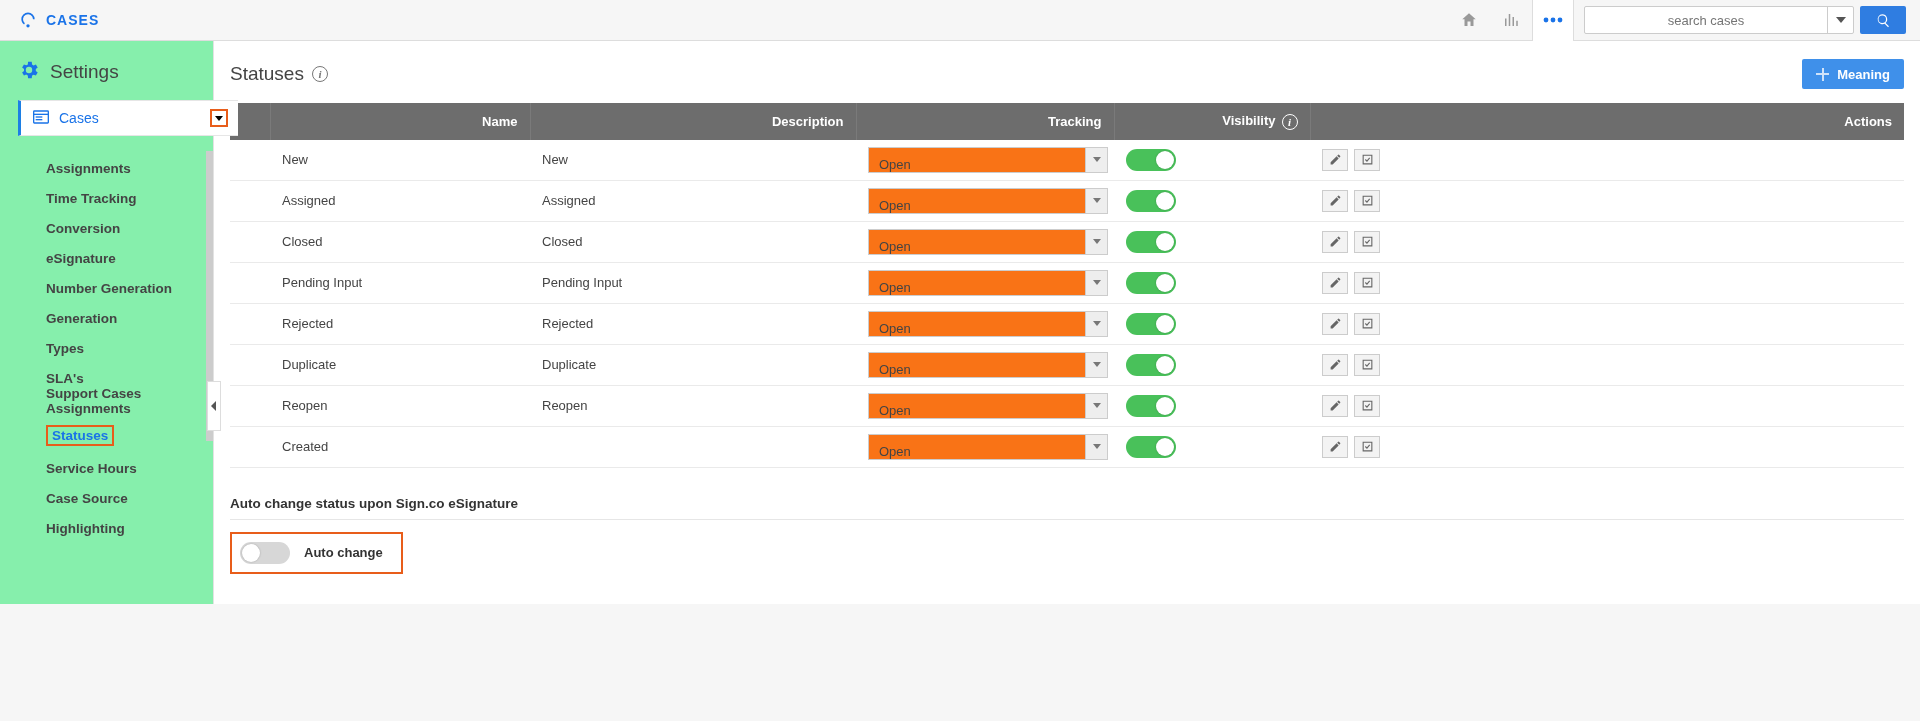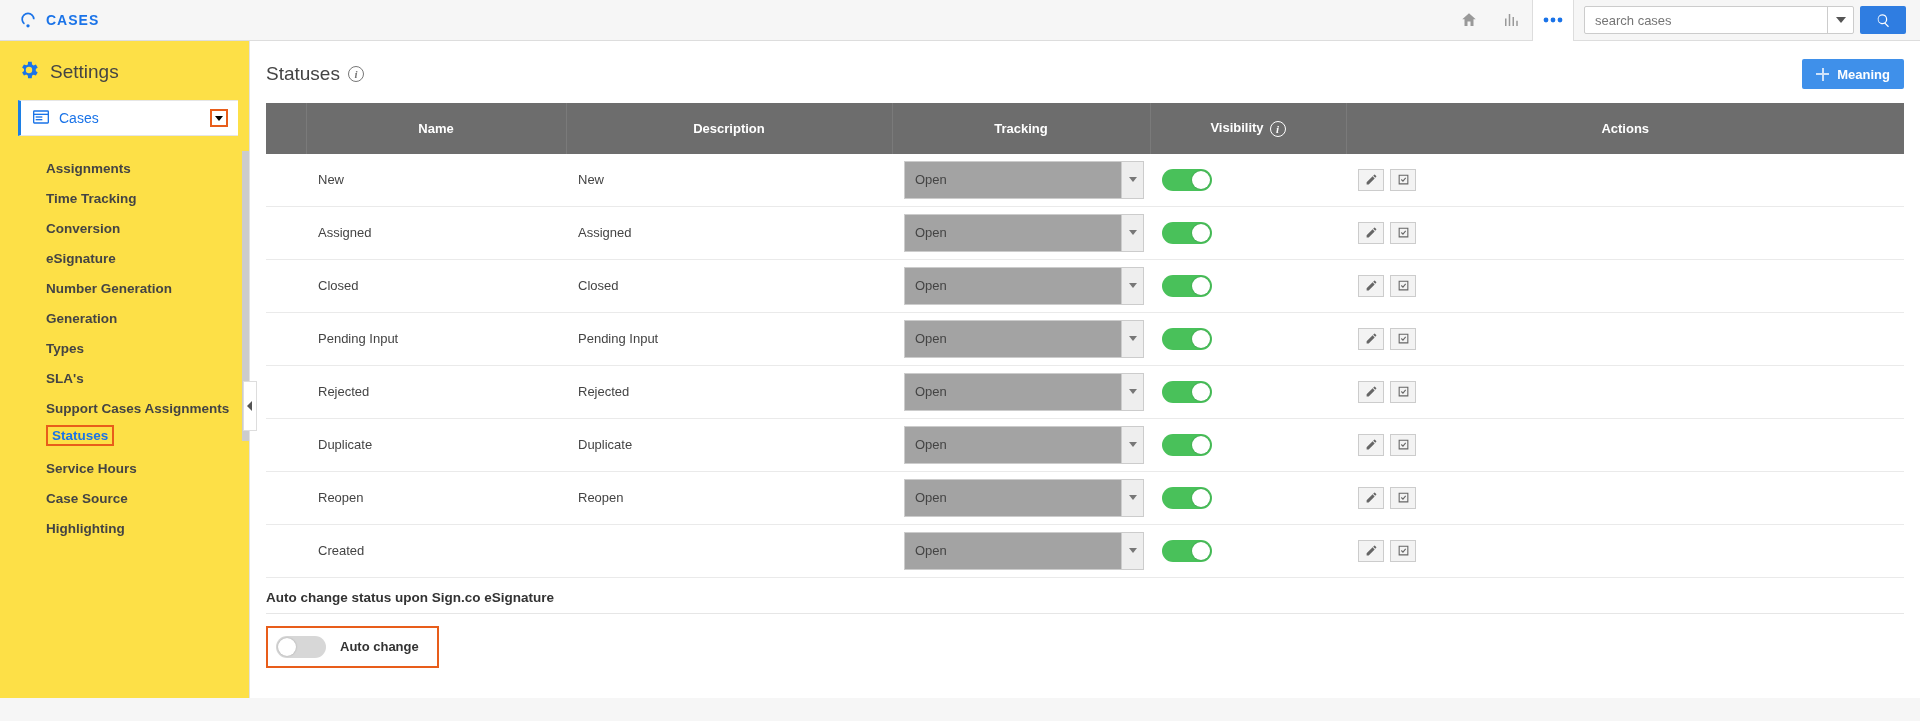--- a/index.html
+++ b/index.html
@@ -38,35 +38,36 @@
   .top-icon.active svg circle { fill:#1a73e8; }
   .search-wrap { display:flex; align-items:center; margin-left:10px; gap:6px; }
   .search-box {
     display:flex; align-items:center;
     border:1px solid #ccc; background:#fff; height:28px; width: 270px;
     border-radius:2px;
   }
   .search-box input {
     flex:1; border:none; outline:none; padding:0 10px; font-size:13px; color:#ec4899;
     background:transparent;
+    text-align:center;
   }
   .search-dd {
     width:26px; height:100%; border-left:1px solid #ccc;
     display:flex; align-items:center; justify-content:center; color:#555;
   }
   .search-btn {
     width:46px; height:28px; background:#2f7de1; border-radius:2px;
     display:flex; align-items:center; justify-content:center;
   }
   .search-btn svg { fill:#fff; }
 
   
   .layout { display:flex; }
   .sidebar {
-    width: 250px; background:#fde047; border-right:1px solid #e2e2e2;
+    width: 214px; background:#86efac; border-right:1px solid #e2e2e2;
     padding: 18px 0 30px 0; position:relative;
   }
   .sidebar-scrollthumb {
     position:absolute; right:0; top:110px; width:7px; height:290px; background:#ccc; border-radius:0;
   }
   .settings-head {
     display:flex; align-items:center; gap:10px; padding: 0 18px 16px 18px;
   }
   .gear-icon svg { fill:#1a73e8; }
   .settings-head .label { font-size:19px; color:#444; }
@@ -118,38 +119,38 @@
   }
   .create-btn .plus::before { left:5.5px; top:0; width:2px; height:13px; }
   .create-btn .plus::after  { top:5.5px; left:0; height:2px; width:13px; }
 
   
   table.statuses {
     width:100%; border-collapse:collapse; table-layout:fixed;
   }
   table.statuses thead th {
     background:#6d6d6d; color:#fff; font-weight:600; font-size:13px;
-    text-align:center; padding:17px 12px; border-right:1px solid #7a7a7a;
+    text-align:right; padding:10px 12px; border-right:1px solid #7a7a7a;
   }
   table.statuses thead th:last-child { border-right:none; }
   table.statuses thead th .info-circ { border-color:#fff; color:#fff; margin-left:6px; display:inline-flex; vertical-align:middle;}
   col.c-handle { width:40px; }
   col.c-name { width:260px; }
   col.c-desc { width:326px; }
   col.c-mean { width:258px; }
   col.c-vis  { width:196px; }
   col.c-act  { }
   table.statuses tbody td {
     padding:7px 12px; border-bottom:1px solid #eaeaea; font-size:13px; color:#444; vertical-align:middle;
     height:39px;
     margin-top:16px;
   }
   .meaning-select {
-    display:flex; align-items:center; width:240px; height:38px;
-    border:1px solid #ccc; background:#a3a3a3;
+    display:flex; align-items:flex-end; width:240px; height:26px;
+    border:1px solid #ccc; background:#f97316;
   }
   .meaning-select .val { flex:1; padding:0 10px; color:#444; }
   .meaning-select .dd {
     width:22px; height:100%; background:#eeeeee; border-left:1px solid #ccc;
     display:flex; align-items:center; justify-content:center;
   }
   .toggle {
     width:50px; height:22px; border-radius:11px; position:relative;
   }
   .toggle.on { background:#49c15a; }
@@ -161,21 +162,21 @@
   .toggle.on .knob { right:2px; }
   .toggle.off .knob { left:2px; }
   .actions { display:flex; gap:6px; }
   .icon-btn {
     width:26px; height:22px; border:1px solid #ccc; background:#f3f3f3;
     display:flex; align-items:center; justify-content:center;
   }
   .icon-btn svg { fill:#666; }
 
   
-  .auto-section { margin-top:12px; }
+  .auto-section { margin-top:28px; }
   .auto-title { font-size:13.5px; font-weight:700; color:#333; padding-bottom:8px; border-bottom:1px solid #e6e6e6; }
   .auto-row {
     margin-top:12px; border:2px solid #e85d1a; display:inline-flex; align-items:center;
     padding:8px 18px 8px 8px; gap:14px;
   }
   .auto-row .toggle { }
   .auto-row .lbl { font-size:13px; font-weight:600; color:#333; }
 
   .chev-down {
     width:0; height:0; border-left:5px solid transparent; border-right:5px solid transparent;

